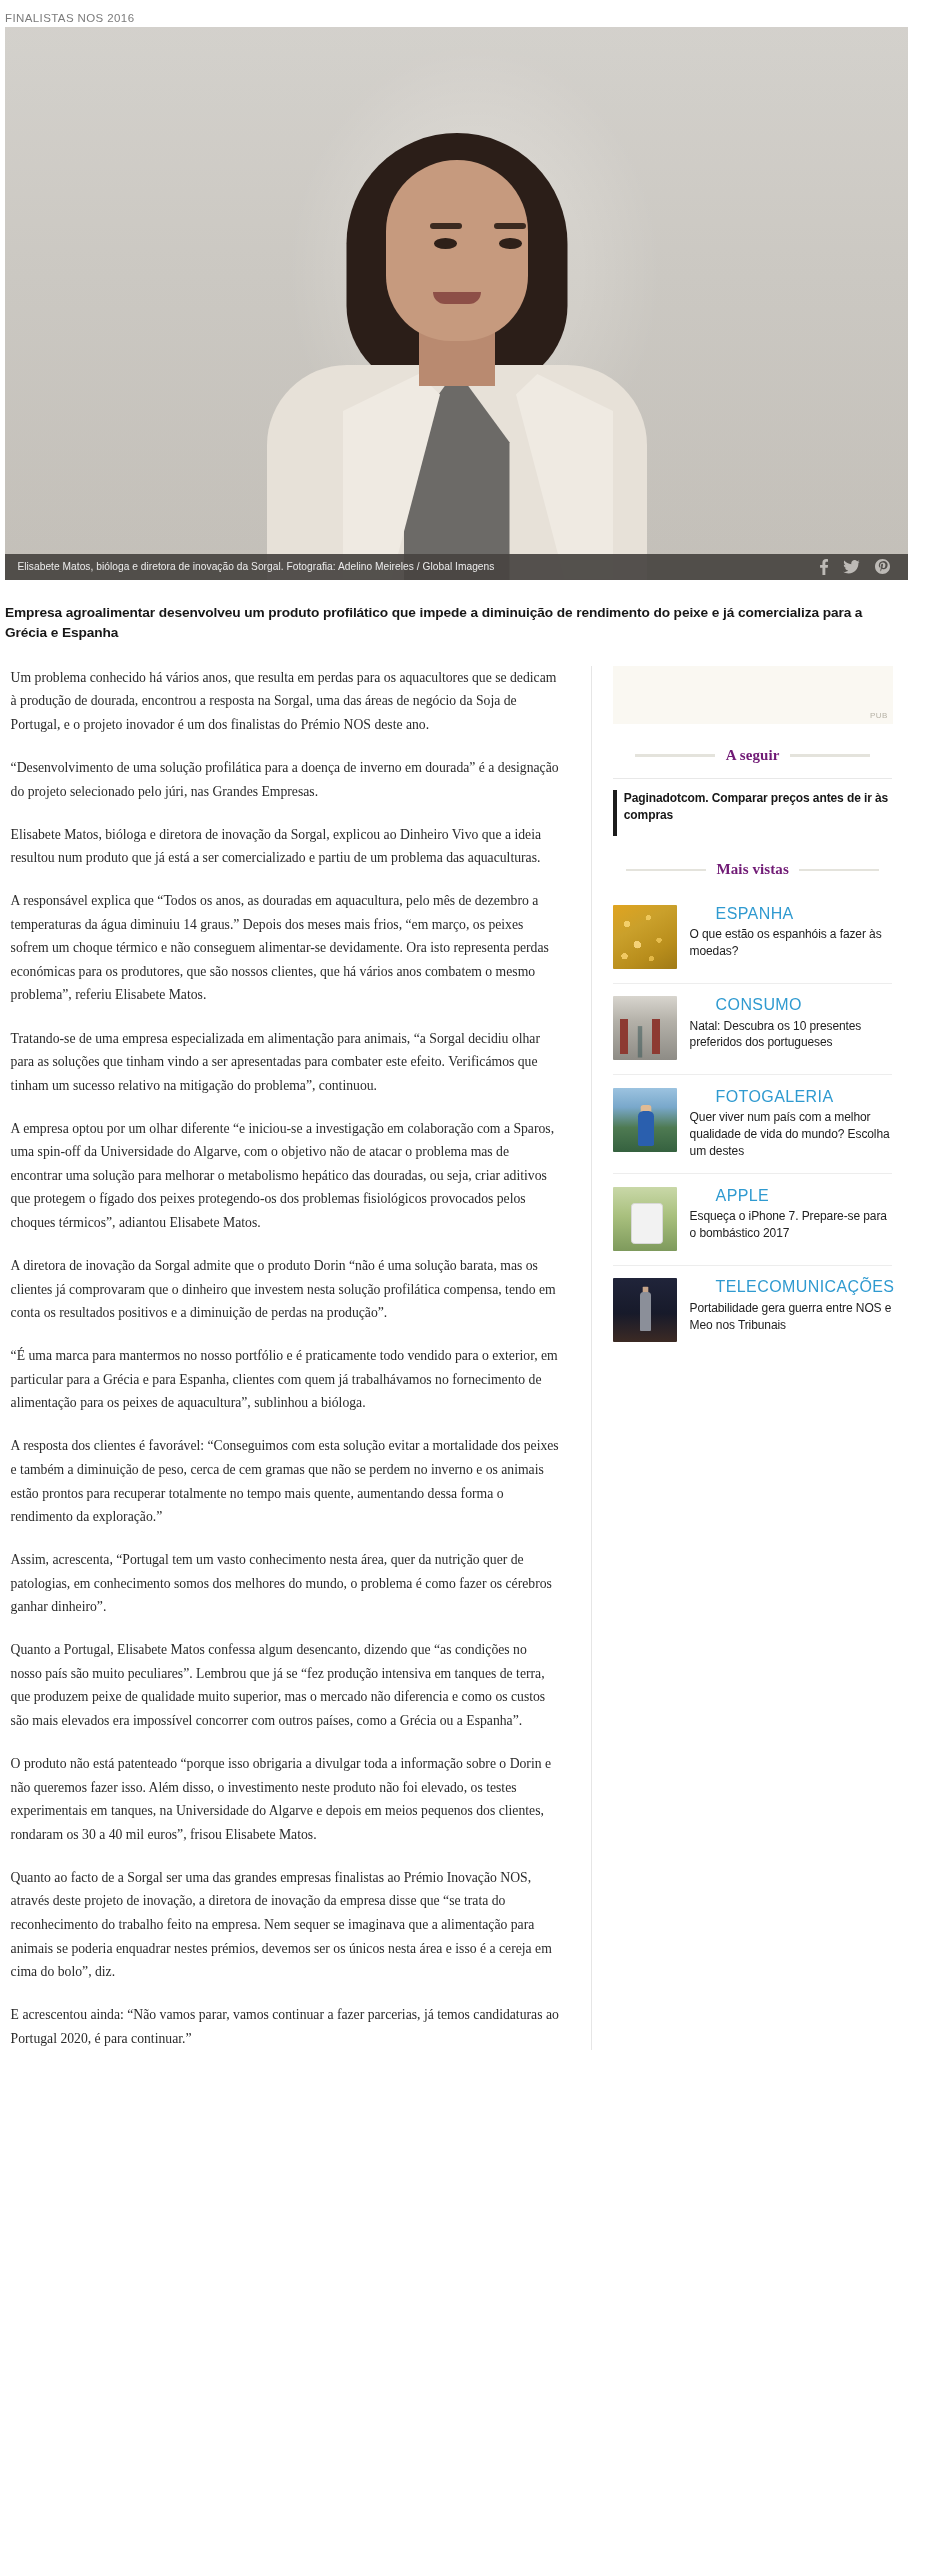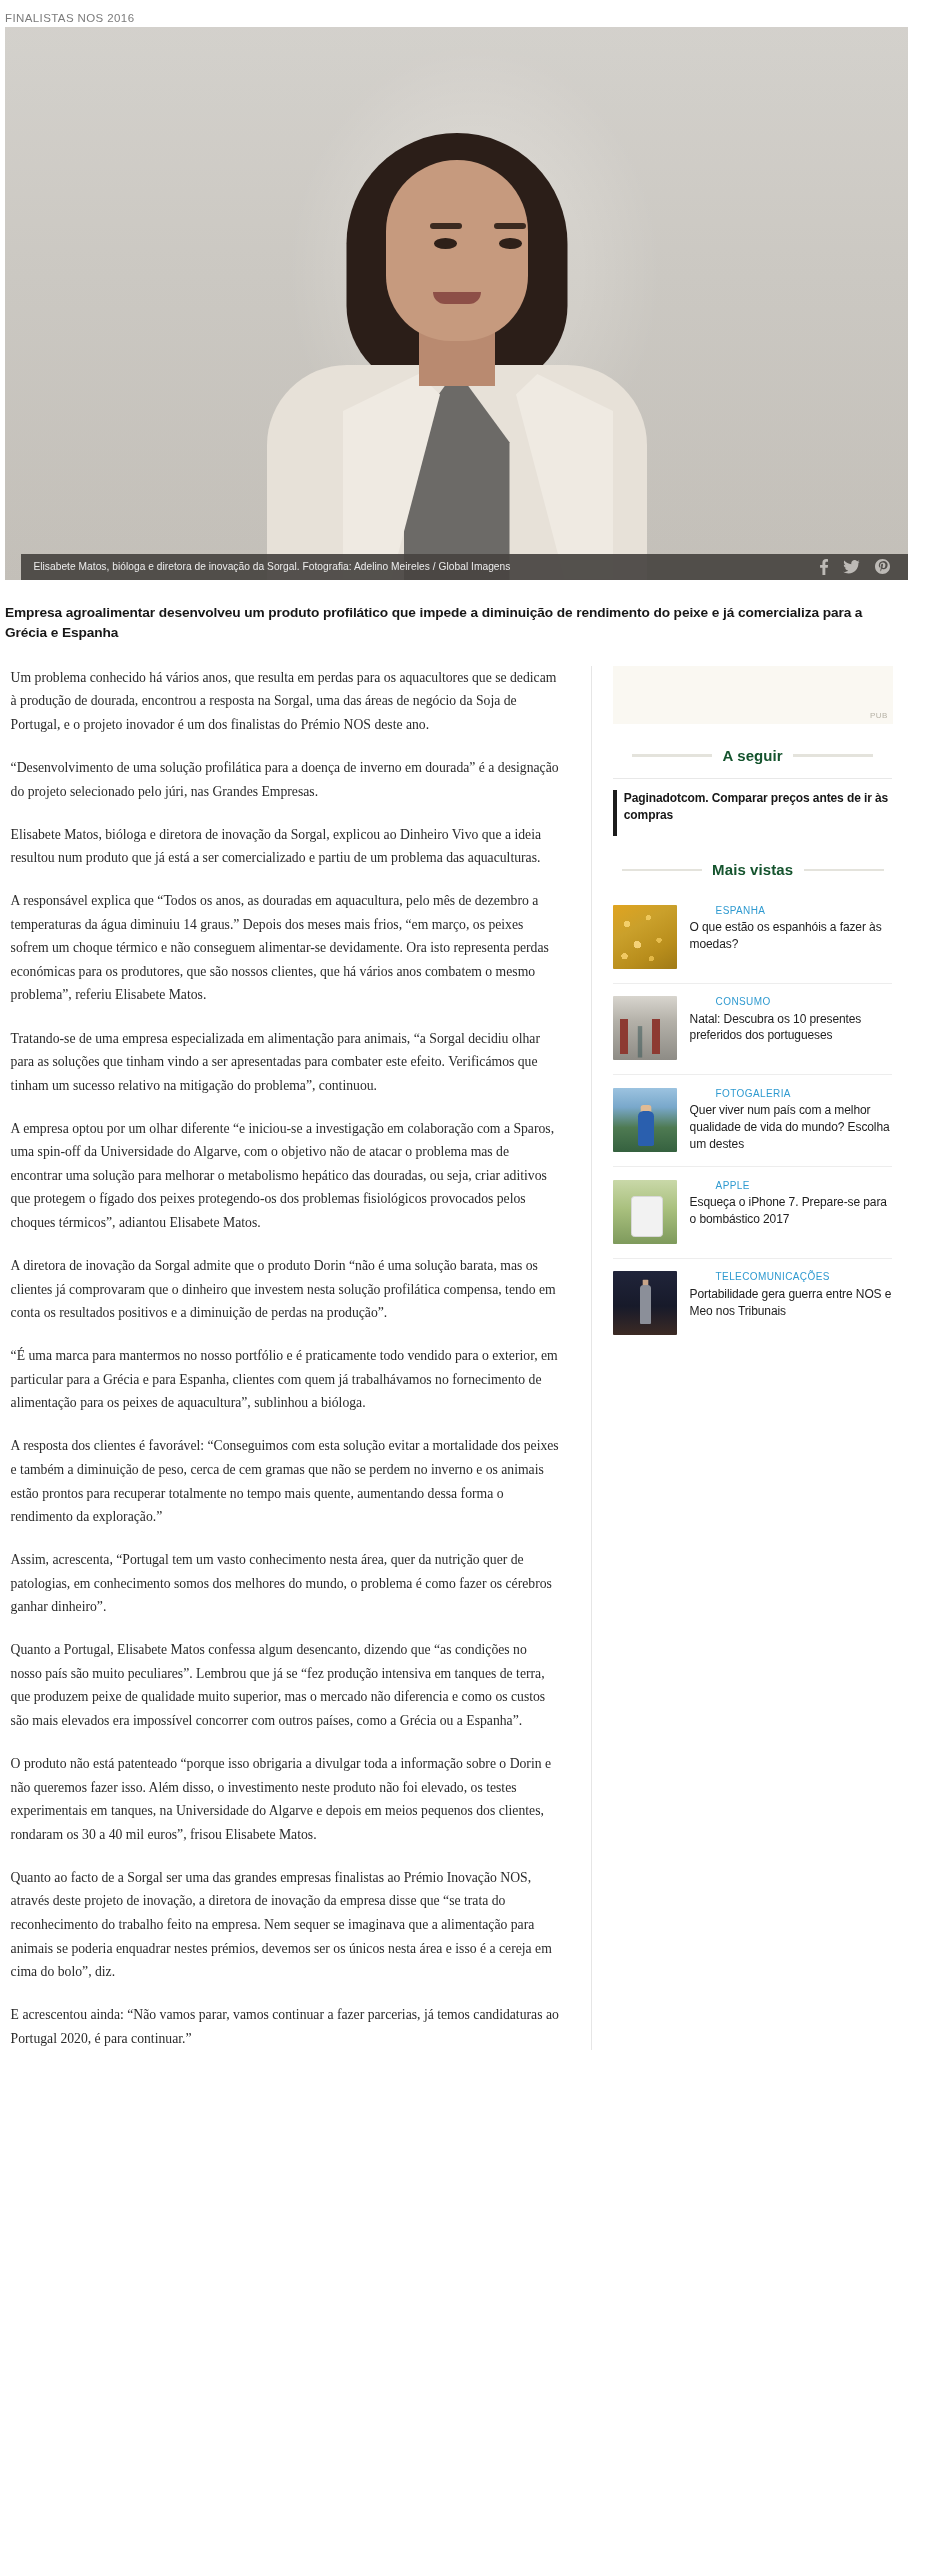--- a/index.html
+++ b/index.html
@@ -105,21 +105,21 @@
     clip-path: polygon(78% 0%, 100% 10%, 50% 100%, 0% 100%, 0% 18%);
   }
   .subj-lapel-r {
     position: absolute; left: 511px; top: 347px;
     width: 97px; height: 205px; background: #efeae2;
     clip-path: polygon(22% 0%, 100% 18%, 100% 100%, 50% 100%, 0% 10%);
   }
 
   .hero-caption {
     position: absolute;
-    left: 16px; right: 0; bottom: 0;
+    left: 0; right: 0; bottom: 0;
     height: 26.5px;
     background: rgba(72,69,66,0.93);
     display: flex; align-items: center;
     padding: 0 12.4px;
   }
   .hero-caption .cap-text {
     color: #ececec;
     font-size: 10.2px;
     line-height: 1;
     letter-spacing: 0.04px;
@@ -192,22 +192,22 @@
     position: absolute; right: 5.3px; bottom: 3.5px;
     font-size: 8px; color: #b6b2a6; letter-spacing: 0.5px;
   }
   .side-head {
     display: flex; align-items: center; gap: 10.6px;
     margin: 0 0 14px 0;
   }
   .side-head .rule { flex: 1 1 auto; height: 2.7px; background: #e4e3dc; }
   .side-head .rule.short { flex: 0 0 80px; }
   .side-head .side-title {
-    font-family: Liberation Sans, sans-serif;
-    font-size: 15px; font-weight: bold; color: #14532d;
+    font-family: Liberation Serif, serif;
+    font-size: 15px; font-weight: bold; color: #701a75;
     white-space: nowrap; letter-spacing: 0.1px;
   }
   .side-head.center { justify-content: center; }
 
   .next-item {
     border-top: 0.9px solid #e8e8e8;
     padding: 11.5px 0 14px 10.6px;
     position: relative;
   }
   .next-item::before {
@@ -249,21 +249,21 @@
     background:#2a5fae; border-radius:5.3px 5.3px 1.8px 1.8px; box-shadow: 0 -8.8px 0 -2.7px #e0bb95; }
   .t-phone  { background: linear-gradient(180deg,#c9d8a8 0%,#a9c07e 45%,#7e9a5c 100%); }
   .t-phone::after { content:""; position:absolute; left:17.7px; top:16px; width:30px; height:39px;
     background:#f2f2f2; border:1.8px solid #d8d8d8; border-radius:3.5px; }
   .t-stage  { background: linear-gradient(180deg,#20243a 0%,#171a2a 55%,#3c2a24 100%); }
   .t-stage::after { content:""; position:absolute; left:26.5px; top:14px; width:11.5px; height:39px;
     background:#8b8f99; border-radius:3.5px 3.5px 0.9px 0.9px; box-shadow: 0 -8px 0 -2.7px #c6a489; }
 
   .most-body { flex: 1 1 auto; min-width: 0; }
   .most-cat {
-    font-size: 10px; color: #2f9ad0; letter-spacing: 0.4px;
+    font-size: 16px; color: #2f9ad0; letter-spacing: 0.4px;
     text-transform: uppercase; margin-bottom: 3.5px; display: block; padding-left: 26px;
   }
   .most-title {
     font-family: "Liberation Sans", sans-serif;
     font-size: 12px; line-height: 1.4; color: #212121;
     letter-spacing: -0.1px;
   }
 </style>
 </head>
 <body>

